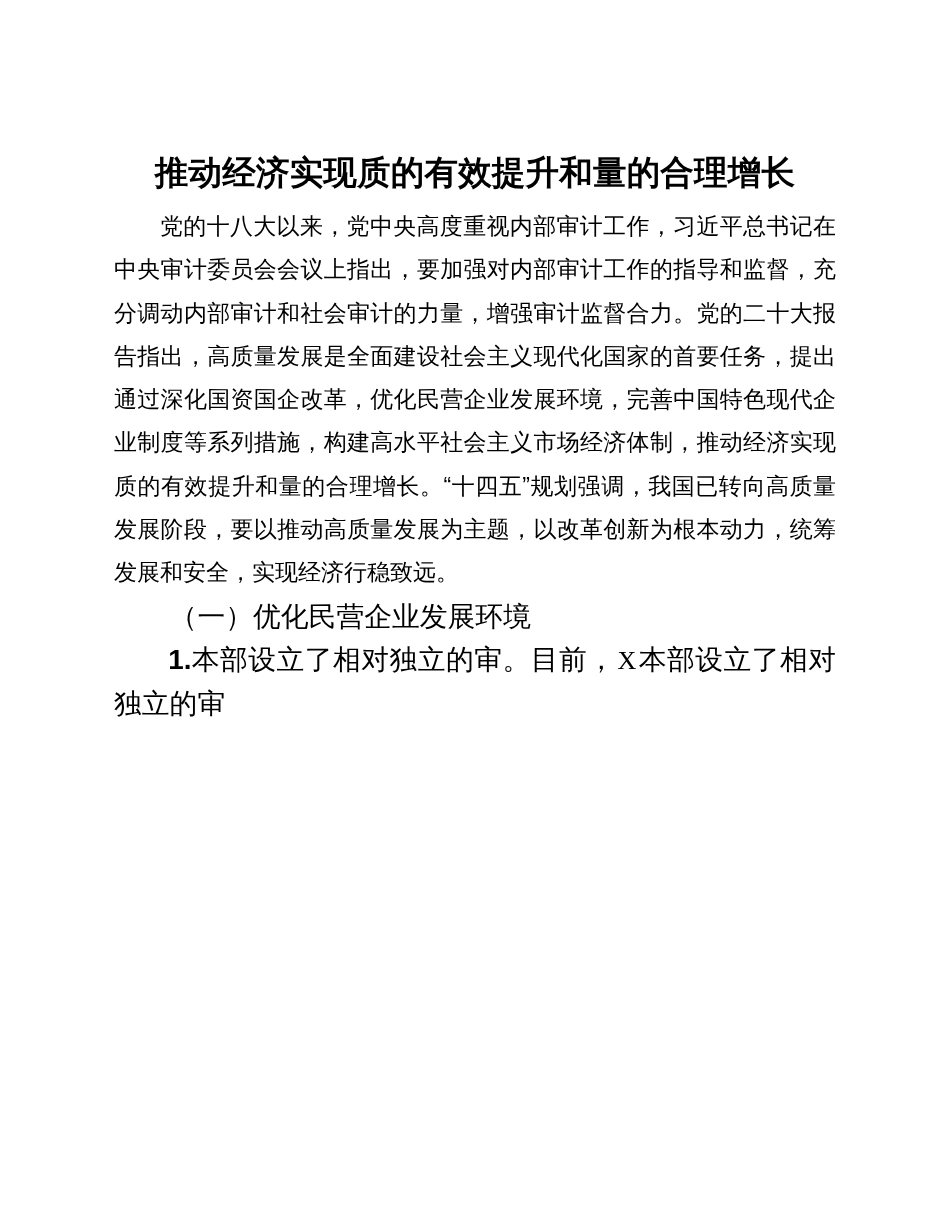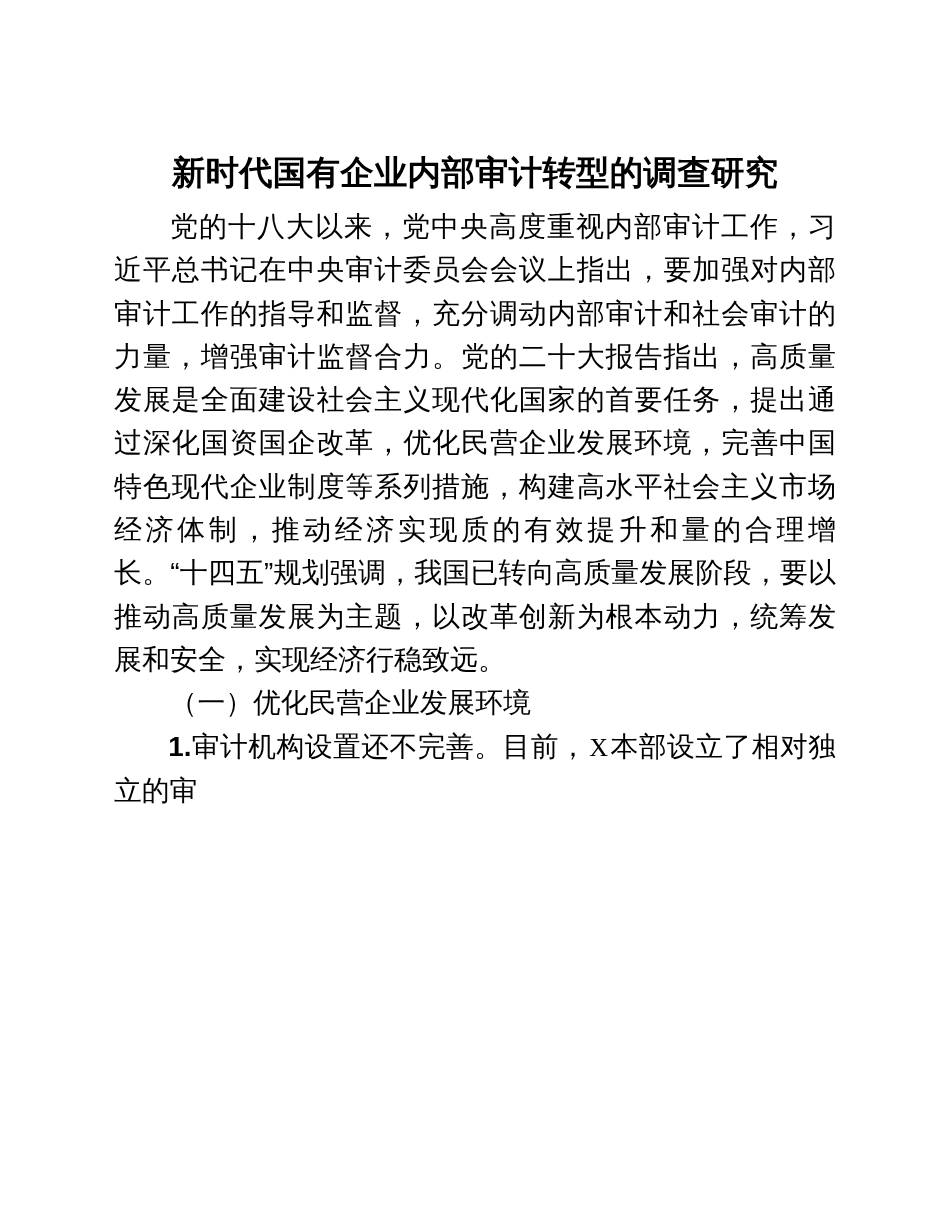--- a/index.html
+++ b/index.html
@@ -34,21 +34,21 @@
     font-size: 33.5px;
     font-weight: bold;
     text-align: center;
     line-height: 46px;
     letter-spacing: 0.2px;
     margin: 0 0 9px 0;
     white-space: nowrap;
   }
 
   .para {
-    font-size: 28px;
+    font-size: 23px;
     line-height: 43.3px;
     text-align: justify;
     text-align-last: left;
     text-justify: inter-ideograph;
     margin: 0;
     letter-spacing: 0px;
     word-break: break-all;
   }
 
   .para.indent {
@@ -82,24 +82,24 @@
     font-size: 26px;
     padding: 0 2px;
   }
 </style>
 </head>
 <body>
 
 <div class="page">
   <div class="content">
 
-    <h1 class="doc-title">新时代国有企业内部审计转型的调查研究</h1>
+    <h1 class="doc-title">推动经济实现质的有效提升和量的合理增长</h1>
 
     <p class="para indent">党的十八大以来，党中央高度重视内部审计工作，习近平总书记在中央审计委员会会议上指出，要加强对内部审计工作的指导和监督，充分调动内部审计和社会审计的力量，增强审计监督合力。党的二十大报告指出，高质量发展是全面建设社会主义现代化国家的首要任务，提出通过深化国资国企改革，优化民营企业发展环境，完善中国特色现代企业制度等系列措施，构建高水平社会主义市场经济体制，推动经济实现质的有效提升和量的合理增长。“十四五”规划强调，我国已转向高质量发展阶段，要以推动高质量发展为主题，以改革创新为根本动力，统筹发展和安全，实现经济行稳致远。</p>
 
 
 
     <p class="heading-line">（一）优化民营企业发展环境</p>
 
-    <p class="numbered-line"><span class="bold-num">1.</span><span>审计机构设置还不完善。目前，</span><span class="latin-x">X</span><span>本部设立了相对独立的审</span></p>
+    <p class="numbered-line"><span class="bold-num">1.</span><span>本部设立了相对独立的审。目前，</span><span class="latin-x">X</span><span>本部设立了相对独立的审</span></p>
 
   </div>
 </div>
 
 </body></html>

